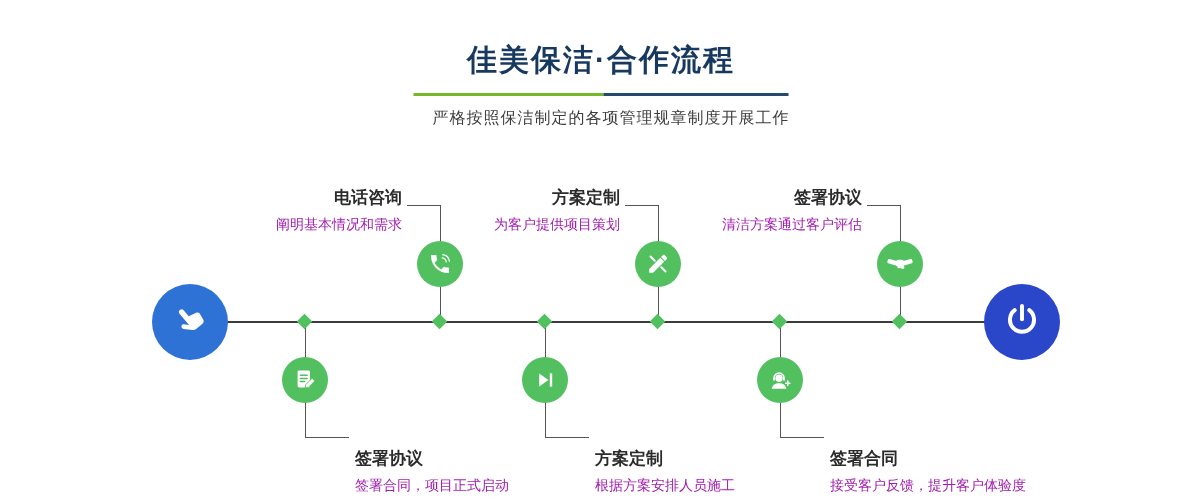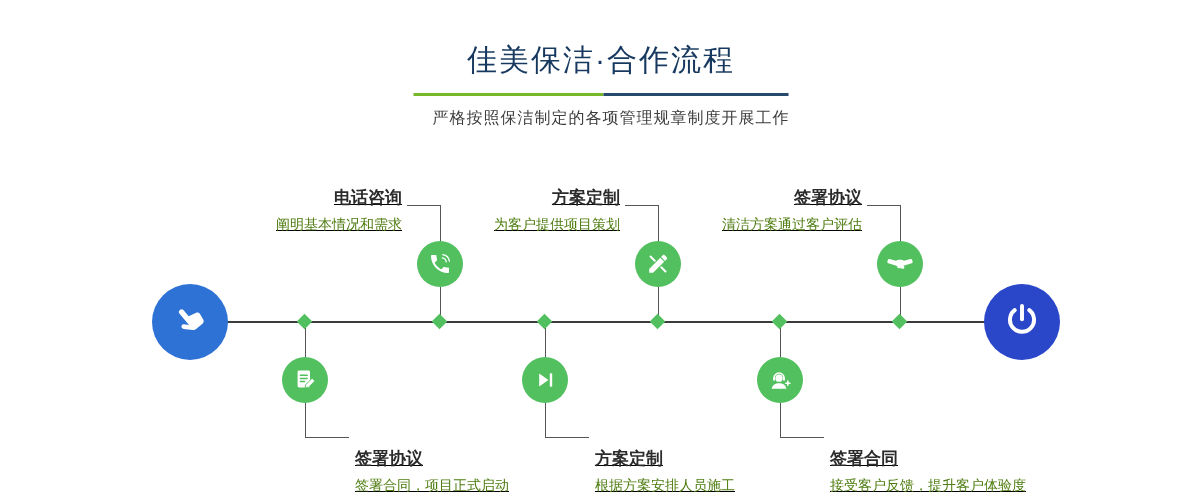--- a/index.html
+++ b/index.html
@@ -7,21 +7,21 @@
     position:relative;
     width:1202px;height:502px;
     background:#ffffff;
     font-family:"Liberation Sans","DejaVu Sans",sans-serif;
     overflow:hidden;
   }
   
   .page-title{
     position:absolute;left:0;right:0;top:40px;
     text-align:center;margin:0;
-    font-size:30px;font-weight:normal;letter-spacing:2px;
+    font-size:30px;font-weight:bold;letter-spacing:2px;
     color:#17395f;
   }
   .divider{
     position:absolute;left:50%;top:93px;transform:translateX(-50%);
     width:375px;height:3px;display:flex;
   }
   .divider .seg{display:block;height:3px;}
   .divider .seg.green{width:190px;background:#76b82a;}
   .divider .seg.navy{width:185px;background:#27496d;}
   .page-subtitle{
@@ -46,22 +46,22 @@
     background:#52c05f;transform:rotate(45deg);z-index:2;
   }
   
   .node{
     position:absolute;width:46px;height:46px;border-radius:50%;
     background:#52c05f;display:flex;align-items:center;justify-content:center;
     z-index:3;
   }
   .cline{position:absolute;background:#555;z-index:1;}
   .step .label .t{font-size:17px;font-weight:bold;color:#2b2b2b;margin-bottom:7px;}
-  .step .label .d{font-size:14px;color:#4d7c0f;}
-  .step .label{position:absolute;z-index:2;text-decoration:underline;}
+  .step .label .d{font-size:14px;color:#a21caf;}
+  .step .label{position:absolute;z-index:2;}
 
   .step.top .label{left:calc(var(--cx) - 248px);top:186px;width:210px;text-align:right;}
   .step.top .hline{left:calc(var(--cx) - 33px);top:205px;width:33px;height:1px;}
   .step.top .vup{left:var(--cx);top:205px;width:1px;height:37px;}
   .step.top .node{left:calc(var(--cx) - 23px);top:241px;}
   .step.top .vdown{left:var(--cx);top:287px;width:1px;height:30px;}
 
   .step.bottom .vtop{left:var(--cx);top:327px;width:1px;height:30px;}
   .step.bottom .node{left:calc(var(--cx) - 23px);top:357px;}
   .step.bottom .vdown{left:var(--cx);top:403px;width:1px;height:34px;}

